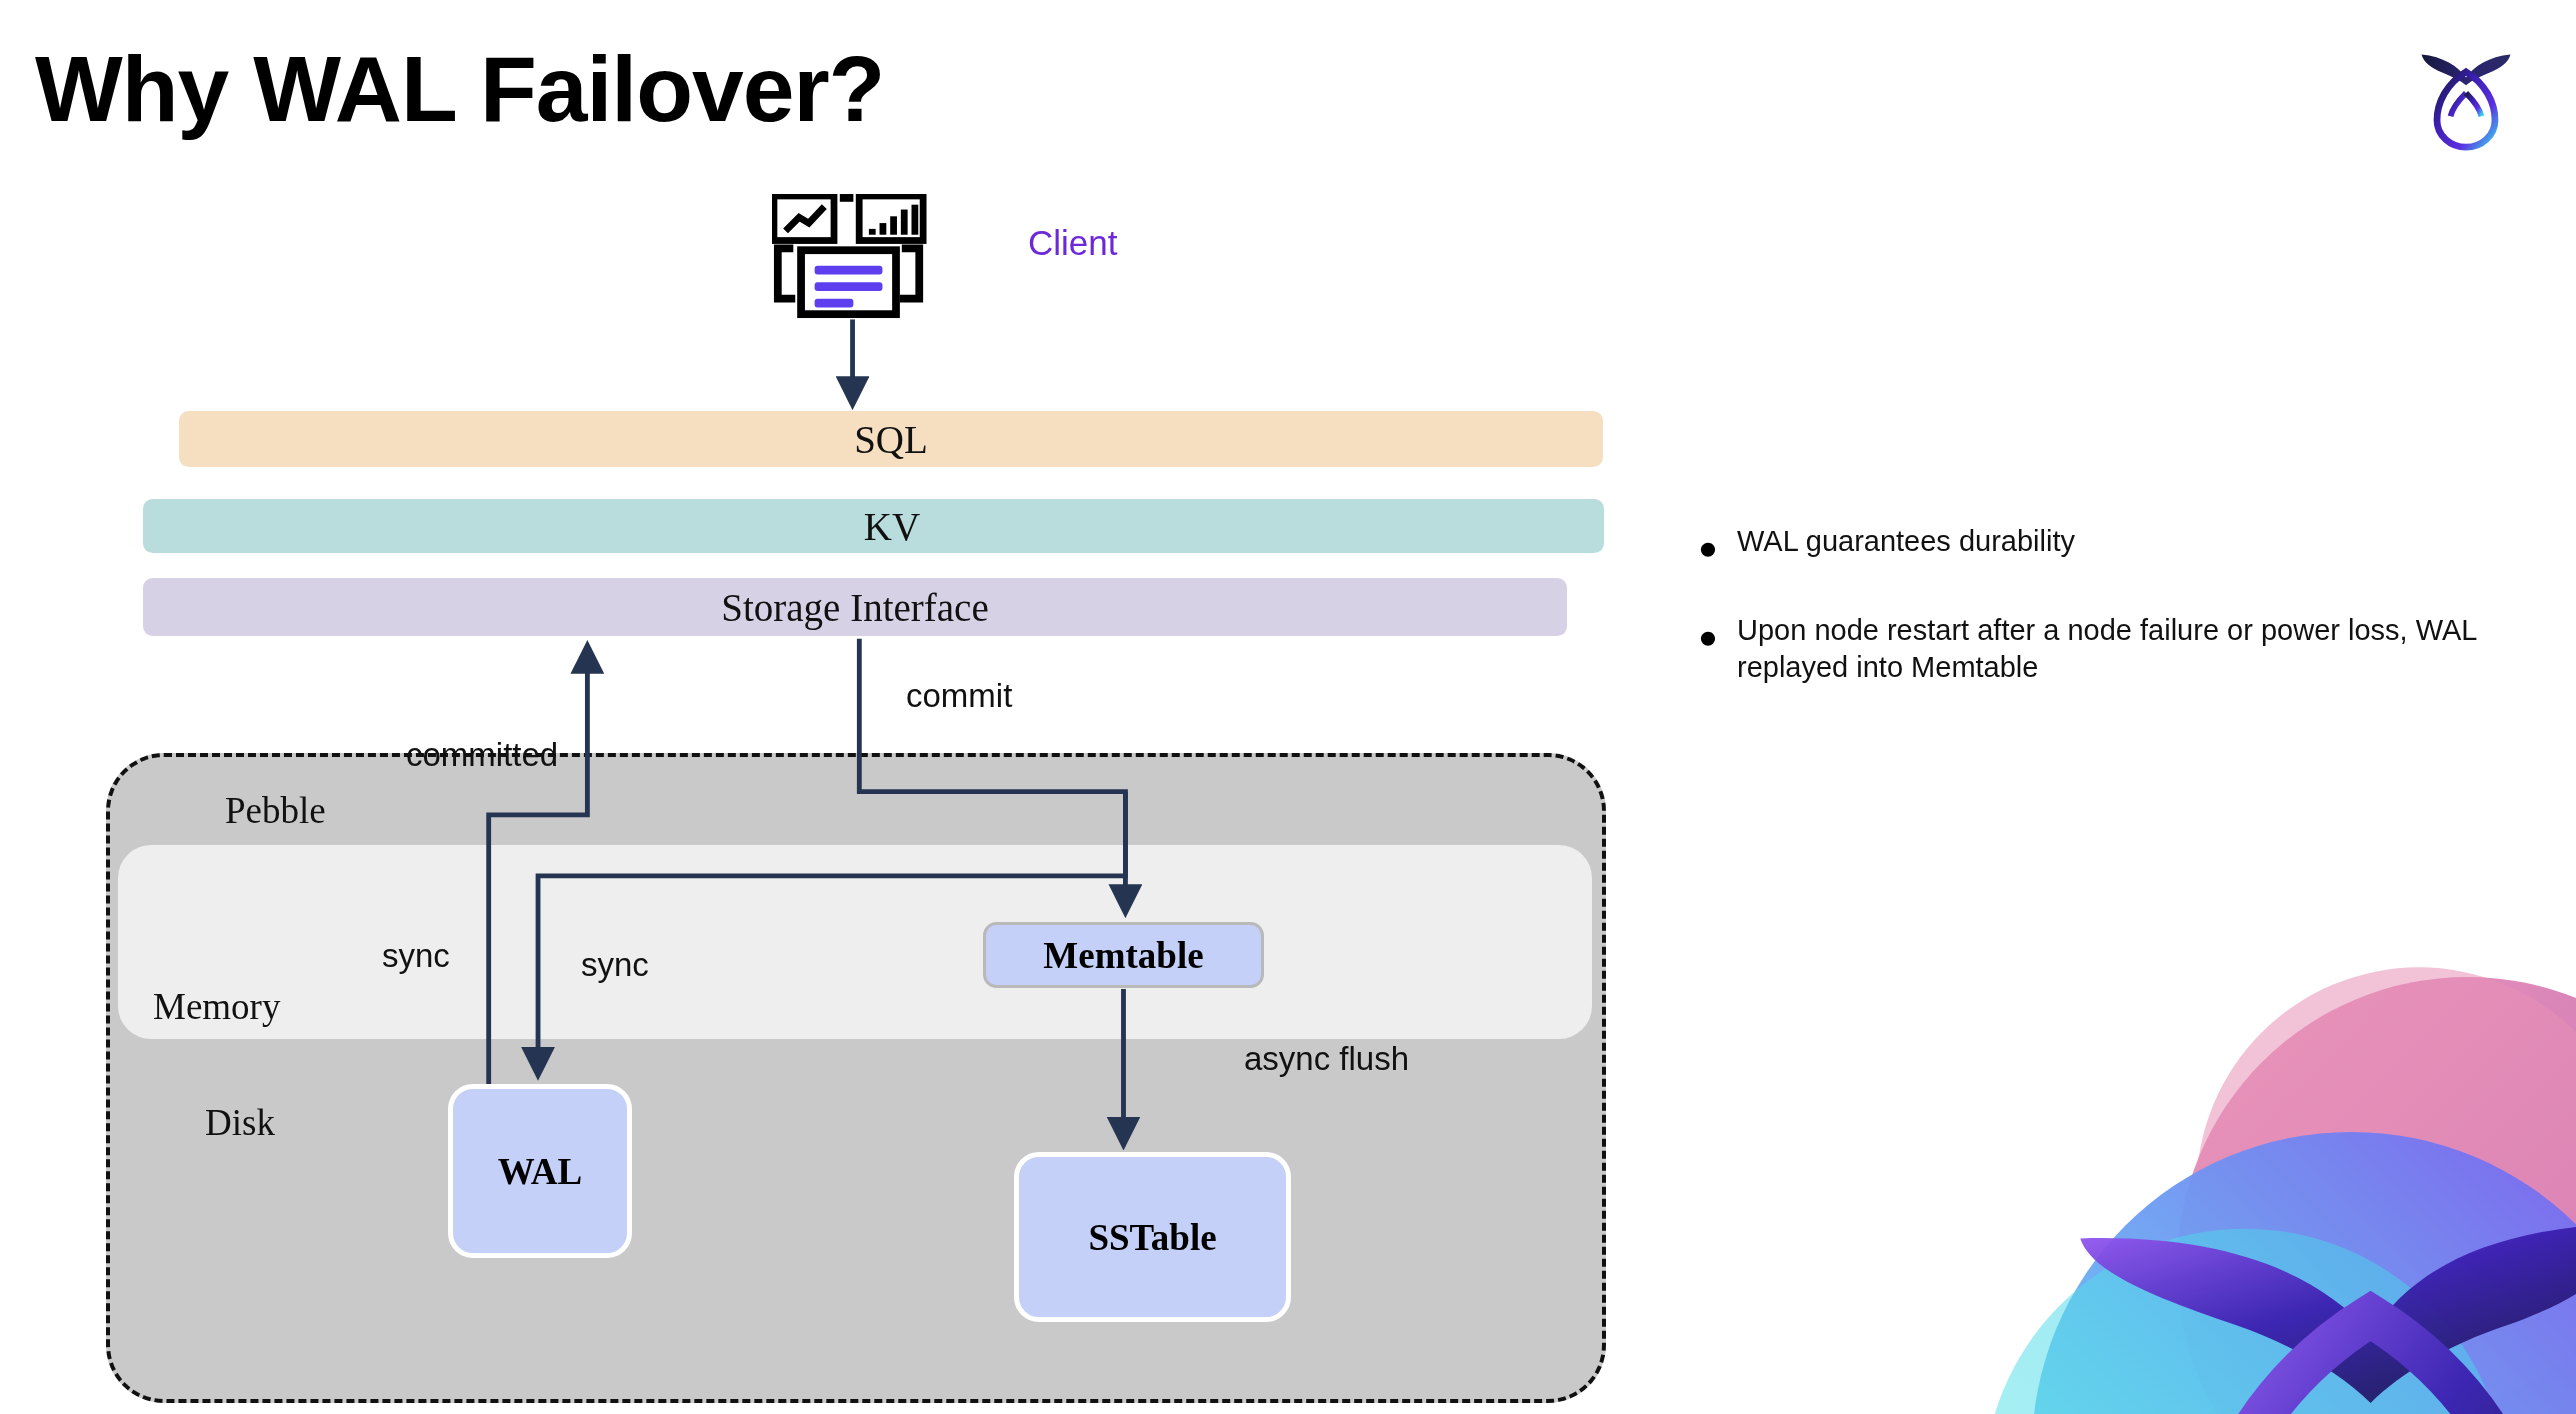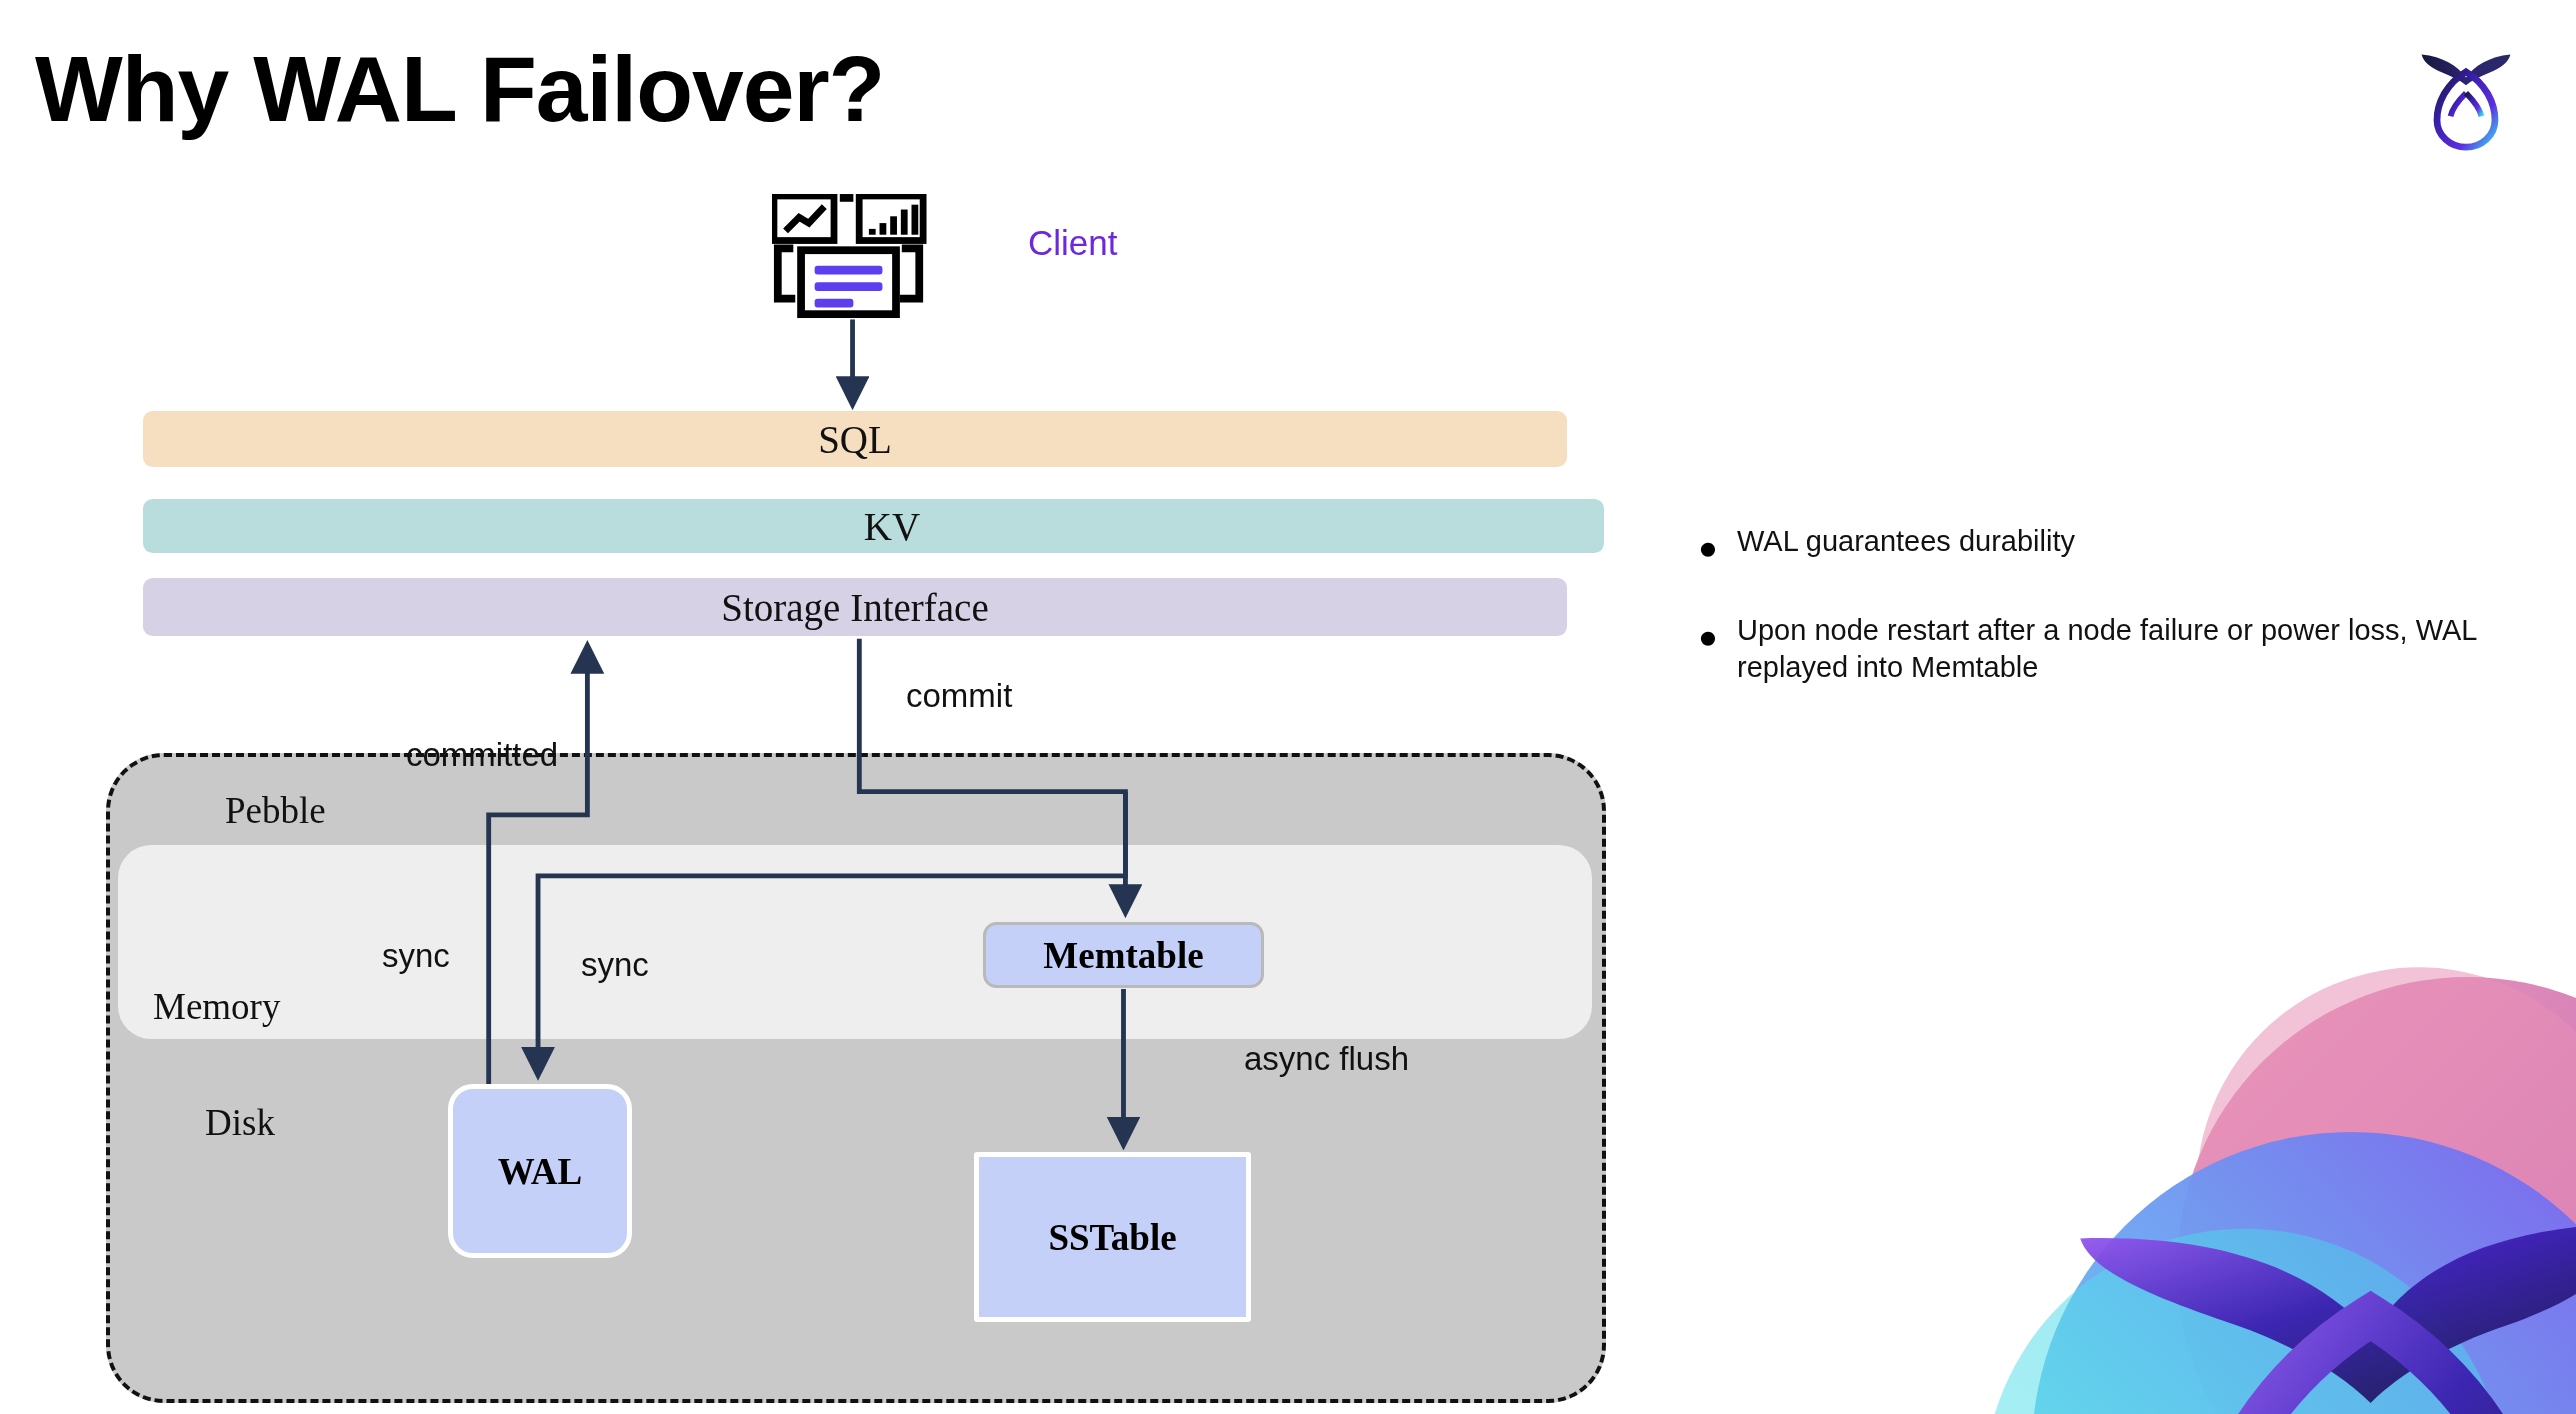--- a/index.html
+++ b/index.html
@@ -22,21 +22,21 @@
 
   
   .client-icon{position:absolute;left:772px;top:194px;width:155px;height:126px;}
   .client-label{position:absolute;left:1028px;top:223px;font-size:35px;color:#6d28d9;
                 font-family:"Liberation Sans",sans-serif;white-space:nowrap;}
 
   
   .layer{position:absolute;left:143px;width:1424px;border-radius:9.7px;
          display:flex;align-items:center;justify-content:center;
          font-family:"Liberation Serif",serif;font-size:39px;color:#111;}
-  .layer-sql{top:411px;height:56px;background:#f5dfc0;}
+  .layer-sql{top:411px;height:56px;background:#f5dfc0;margin-left:36px;}
   .layer-kv{top:499px;height:54px;background:#b9dcdd;padding-left:37px;}
   .layer-storage{top:578px;height:58px;background:#d6d1e5;}
 
   
   .pebble{position:absolute;left:106px;top:753px;width:1500px;height:650px;
           background:#c9c9c9;border:4.8px dashed #111;border-radius:58px;
           box-sizing:border-box;}
   .pebble-label{position:absolute;left:225px;top:789px;font-size:37px;color:#111;
                 font-family:"Liberation Serif",serif;}
   .memory-band{position:absolute;left:118px;top:845px;width:1474px;height:194px;
@@ -47,22 +47,22 @@
               font-family:"Liberation Serif",serif;}
 
   
   .node{position:absolute;background:#c4d0f7;display:flex;align-items:center;
         justify-content:center;font-family:"Liberation Serif",serif;font-weight:bold;
         color:#000;box-sizing:border-box;}
   .node-wal{left:448px;top:1084px;width:184px;height:174px;font-size:37px;
             border:5.8px solid #ffffff;border-radius:25px;}
   .node-memtable{left:983px;top:922px;width:281px;height:66px;font-size:37px;
                  border:3.9px solid #b9b9b9;border-radius:13.5px;}
-  .node-sstable{left:974px;top:1152px;width:277px;height:170px;font-size:37px;
-                border:5.8px solid #ffffff;border-radius:3px;}
+  .node-sstable{left:1014px;top:1152px;width:277px;height:170px;font-size:37px;
+                border:5.8px solid #ffffff;border-radius:25px;}
 
   
   .edge-label{position:absolute;font-size:33px;color:#111;white-space:nowrap;
               font-family:"Liberation Sans",sans-serif;}
   .lbl-committed{left:406px;top:692px;margin-top:44px;}
   .lbl-commit{left:906px;top:677px;}
   .lbl-sync1{left:382px;top:937px;}
   .lbl-sync2{left:581px;top:946px;}
   .lbl-asyncflush{left:1244px;top:1040px;}
 

